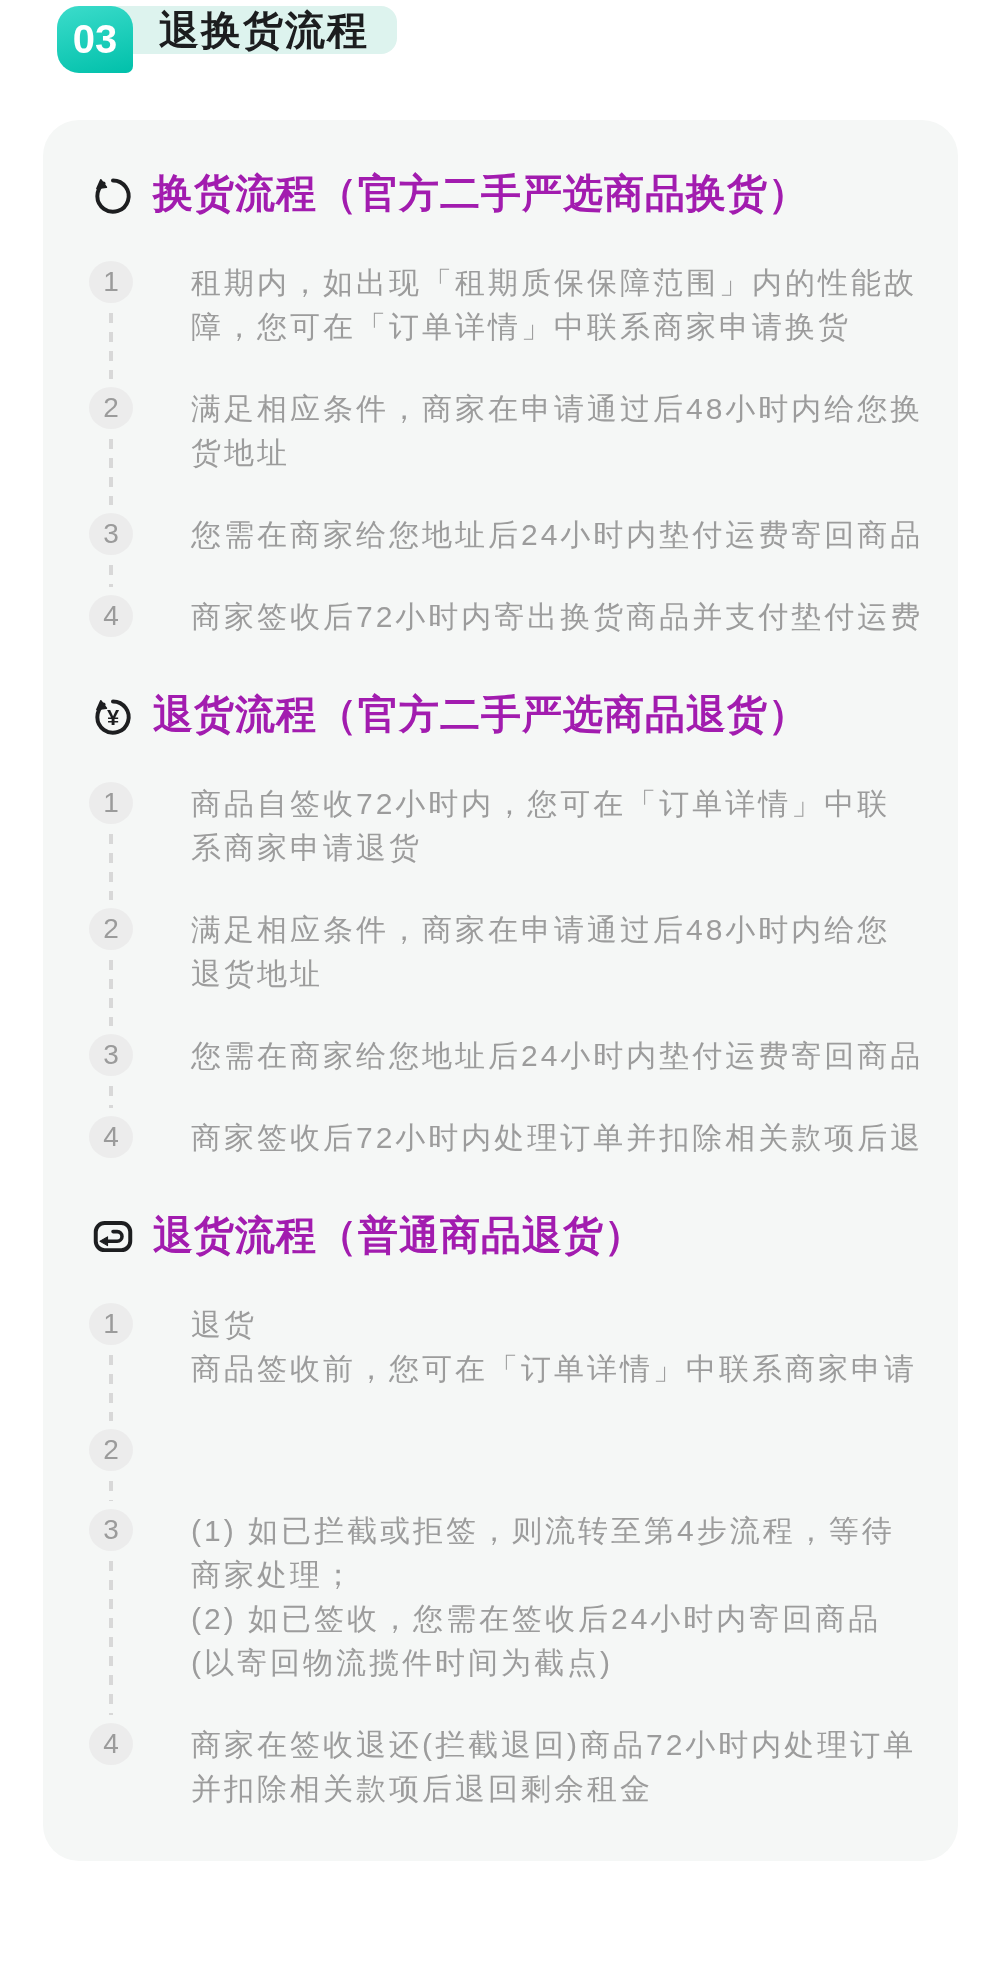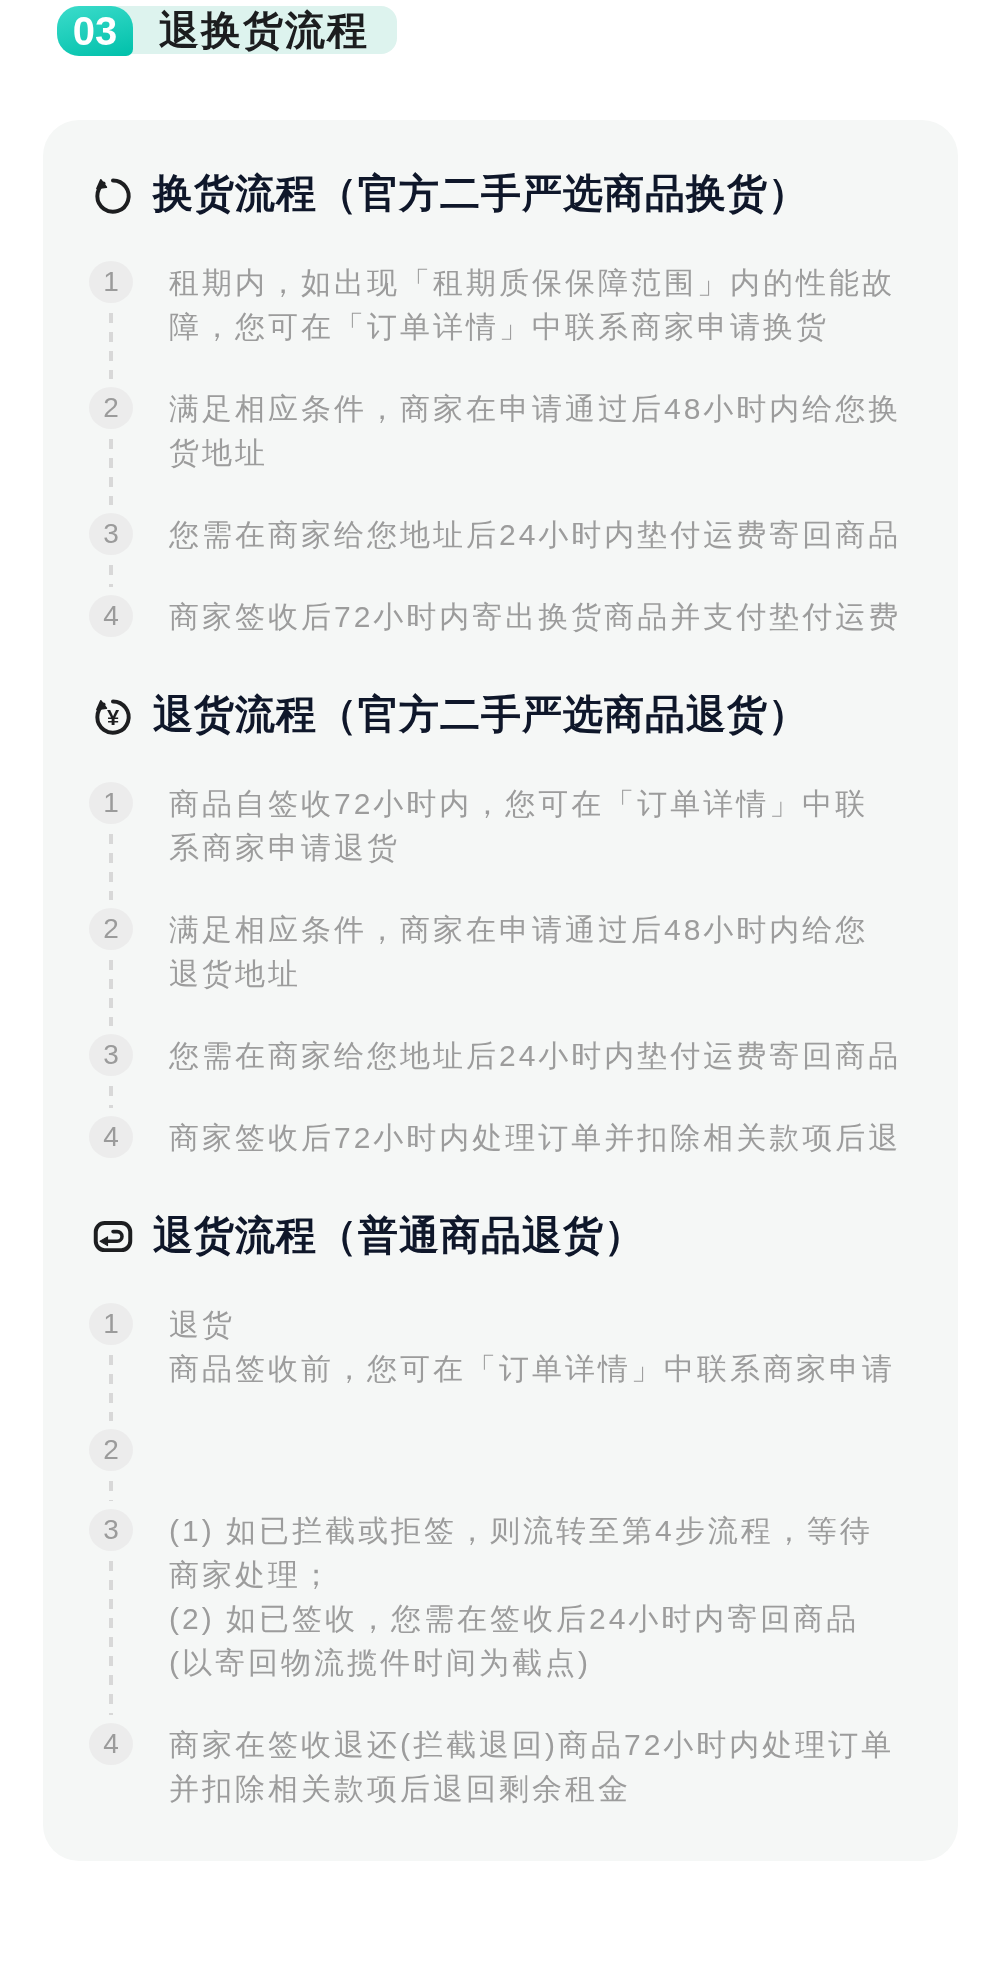--- a/index.html
+++ b/index.html
@@ -10,59 +10,59 @@
   }
 
   
   .page-title-row { position:relative; height:70px; margin:6px 0 0 57px; width:fit-content; }
   .title-pill {
     margin:6px 0 0 4px; background:#ddf3ee; border-radius:16px;
     height:48px; padding:0 28px 0 98px; display:flex; align-items:center;
   }
   .title-text { font-size:40px; font-weight:700; color:#1c1d1f; letter-spacing:2px; }
   .title-badge {
-    position:absolute; left:0; top:0; width:76px; height:50px;
+    position:absolute; left:0; top:0; width:76px; height:67px;
     background:linear-gradient(165deg, #3cdccb 0%, #00c0aa 100%);
     border-radius:22px 22px 7px 22px;
     color:#ffffff; font-size:40px; font-weight:700;
     display:flex; align-items:center; justify-content:center;
   }
 
   
   .card {
     margin:44px 42px 0 43px; background:#f5f7f6; border-radius:36px;
     padding:46px 46px 50px 44px; box-sizing:border-box;
   }
 
   
   .flow-section + .flow-section { margin-top:48px; }
   .section-header { display:flex; align-items:center; margin:0 0 40px 2px; }
   .section-icon { width:48px; height:48px; flex:none; margin-right:16px;
                   display:flex; align-items:center; justify-content:center; }
   .section-icon svg { display:block; }
-  .section-title { font-size:40px; font-weight:700; color:#0f172a; margin:0; letter-spacing:1px; }
+  .section-title { font-size:40px; font-weight:700; color:#a21caf; margin:0; letter-spacing:1px; }
 
   
   .steps { margin-left:2px; }
   .step { position:relative; display:flex; align-items:flex-start; padding-bottom:38px; }
   .step:last-child { padding-bottom:0; }
   .marker-col { width:44px; flex:none; }
   .step-num {
     width:44px; height:42px; border-radius:50%;
     background:#ececec; color:#9b9b9b; font-size:28px;
     display:flex; align-items:center; justify-content:center;
     position:relative; z-index:1;
   }
   .connector {
     position:absolute; left:20px; top:52px; bottom:8px; width:4px;
     background:repeating-linear-gradient(to bottom, #d8d8d8 0 10px, transparent 10px 19px);
   }
   .step:last-child .connector { display:none; }
   .step-text {
-    margin-left:36px; font-size:30px; line-height:44px;
+    margin-left:58px; font-size:30px; line-height:44px;
     color:#9c9c9c; letter-spacing:3px;
   }
   .step-text .line { white-space:nowrap; }
 </style>
 </head>
 <body>
 
 <div class="page">
 
   <div class="page-title-row">

